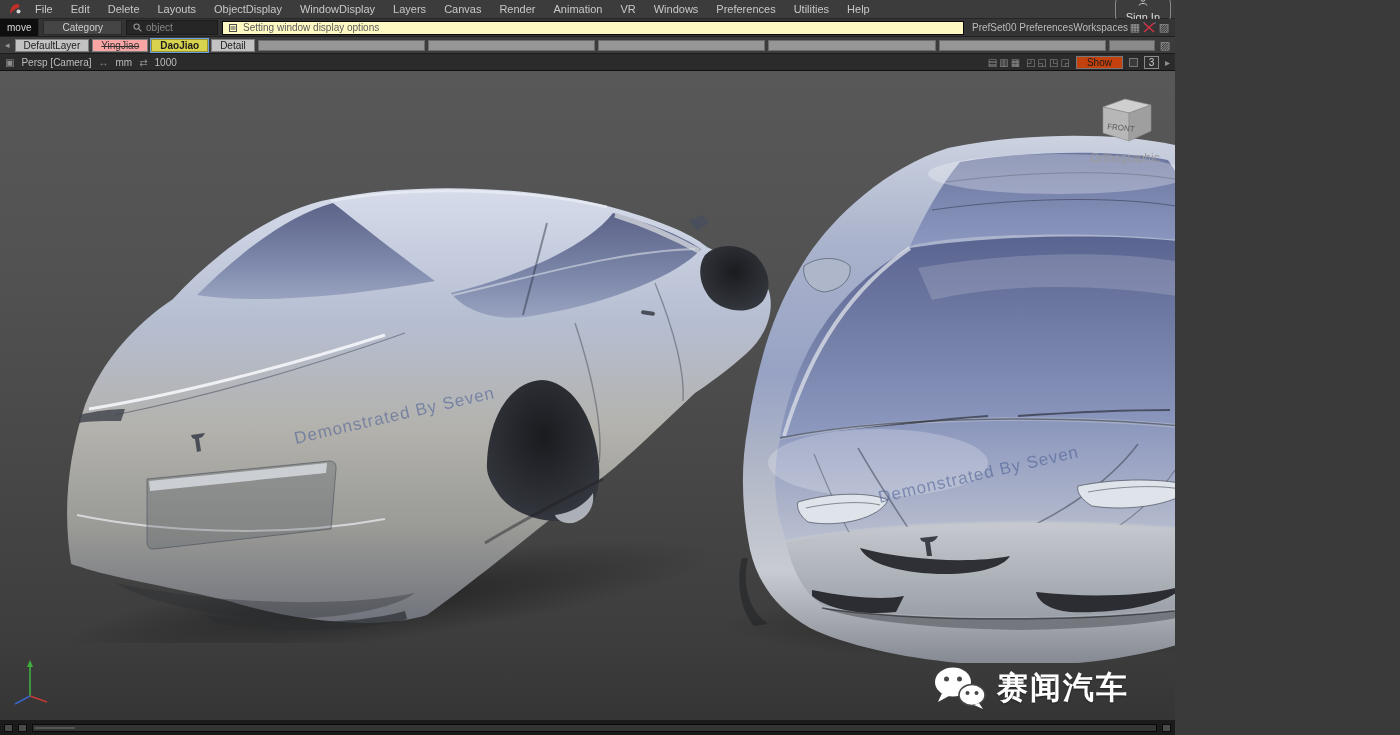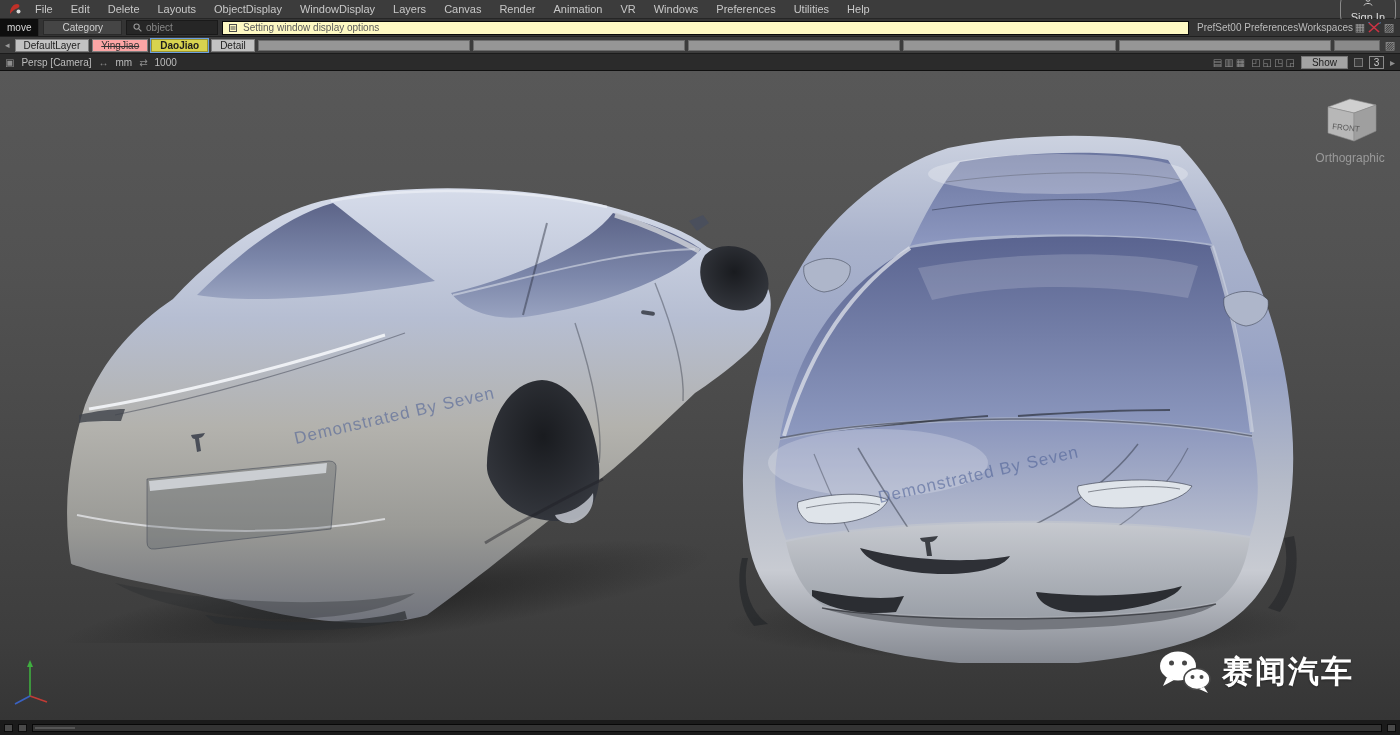--- a/index.html
+++ b/index.html
@@ -1,18 +1,18 @@
 <!DOCTYPE html>
 <html><head>
 <meta charset="utf-8">
 <style>
   * { margin:0; padding:0; box-sizing:border-box; }
   html,body { width:1400px; height:735px; overflow:hidden; background:#3a3a3a;
               font-family:"Liberation Sans","DejaVu Sans",sans-serif; }
-  .app { width:1400px; height:735px; display:flex; flex-direction:column;border-radius:32px; }
+  .app { width:1175px; height:735px; display:flex; flex-direction:column;border-radius:32px; }
 
   
   .menubar { height:19px; background:#3c3c3c; border-bottom:1px solid #262626;
              display:flex; align-items:center; padding:0 4px; font-size:11px; color:#c8c8c8; }
   .app-logo { width:14px; height:14px; margin:0 4px; }
   .mi { padding:2px 9px; cursor:default; white-space:nowrap; }
   .signin { margin-left:auto; display:flex; align-items:center; gap:5px;
             border:1px solid #8a8a8a; border-radius:9px; padding:1px 10px; color:#ddd;flex-direction:column; }
 
   
@@ -39,40 +39,40 @@
   .layer-chip.active { background:#d8d34f; box-shadow:0 0 0 1px #6b9fe0; border-color:#9a9430;font-weight:bold; }
   .layer-empty { flex:1; height:11px; background:#969696; border:1px solid #6c6c6c; }
   .layer-endcap { width:46px; height:11px; background:#8a8a8a; border:1px solid #666; }
 
   
   .vheader { height:17px; background:#2b2b2b; border-bottom:1px solid #101010;
              display:flex; align-items:center; gap:7px; padding:0 5px; font-size:10px; color:#bdbdbd; }
   .vh-icon { color:#8f8f8f; font-size:10px; }
   .vh-right { margin-left:auto; display:flex; align-items:center; gap:6px; }
   .vh-group { display:flex; gap:2px; color:#909090; font-size:10px; }
-  .show-btn { background:#a3a3a3; color:#1c1c1c; border:1px solid #777;
+  .show-btn { background:#c2410c; color:#1c1c1c; border:1px solid #777;
               padding:0 10px; height:13px; line-height:12px; }
   .count-box { background:#2f2f2f; border:1px solid #8a8a8a; color:#ccc;
                min-width:15px; height:13px; text-align:center; line-height:12px; }
   .mini-box { width:9px; height:9px; border:1px solid #777; background:#3a3a3a; }
 
   
   .viewport { position:relative; flex:1; overflow:hidden;
               background:linear-gradient(#585858 0%, #525252 30%, #474747 62%, #3d3d3d 88%, #353535 100%); }
   .car { position:absolute; }
   .car-left { left:55px; top:92px; width:720px; height:480px; }
   .car-right { left:718px; top:47px; width:590px; height:545px; }
   .watermark { position:absolute; color:rgba(78,96,150,.58); font-size:17px; letter-spacing:1px;
                transform:rotate(-13deg); white-space:nowrap; z-index:3; }
   .wm1 { left:292px; top:335px; }
   .wm2 { left:876px; top:394px; }
   .viewcube { position:absolute; right:14px; top:18px; width:72px; text-align:center; z-index:4; }
   .viewcube .proj { color:#9a9a9a; font-size:12px; margin-top:2px; }
   .axis { position:absolute; left:8px; bottom:14px; z-index:4; }
-  .brand { position:absolute; right:46px; bottom:26px; display:flex; align-items:center; gap:10px; z-index:5; }
+  .brand { position:absolute; right:46px; bottom:10px; display:flex; align-items:center; gap:10px; z-index:5; }
   .brand-text { color:#ffffff; font-size:31px; font-weight:bold; letter-spacing:2px;
                 text-shadow:0 1px 2px rgba(0,0,0,.4); }
 
   
   .bottombar { height:15px; background:#1b1b1b; display:flex; align-items:center; gap:5px; padding:0 4px; }
   .bb-sq { width:9px; height:8px; background:#4a4a4a; border:1px solid #0c0c0c; }
   .timeline { flex:1; height:8px; background:#343434; border:1px solid #080808; position:relative; }
   .timeline::after { content:""; position:absolute; left:2px; top:2px; width:40px; height:2px; background:#555; }
 </style>
 </head>

